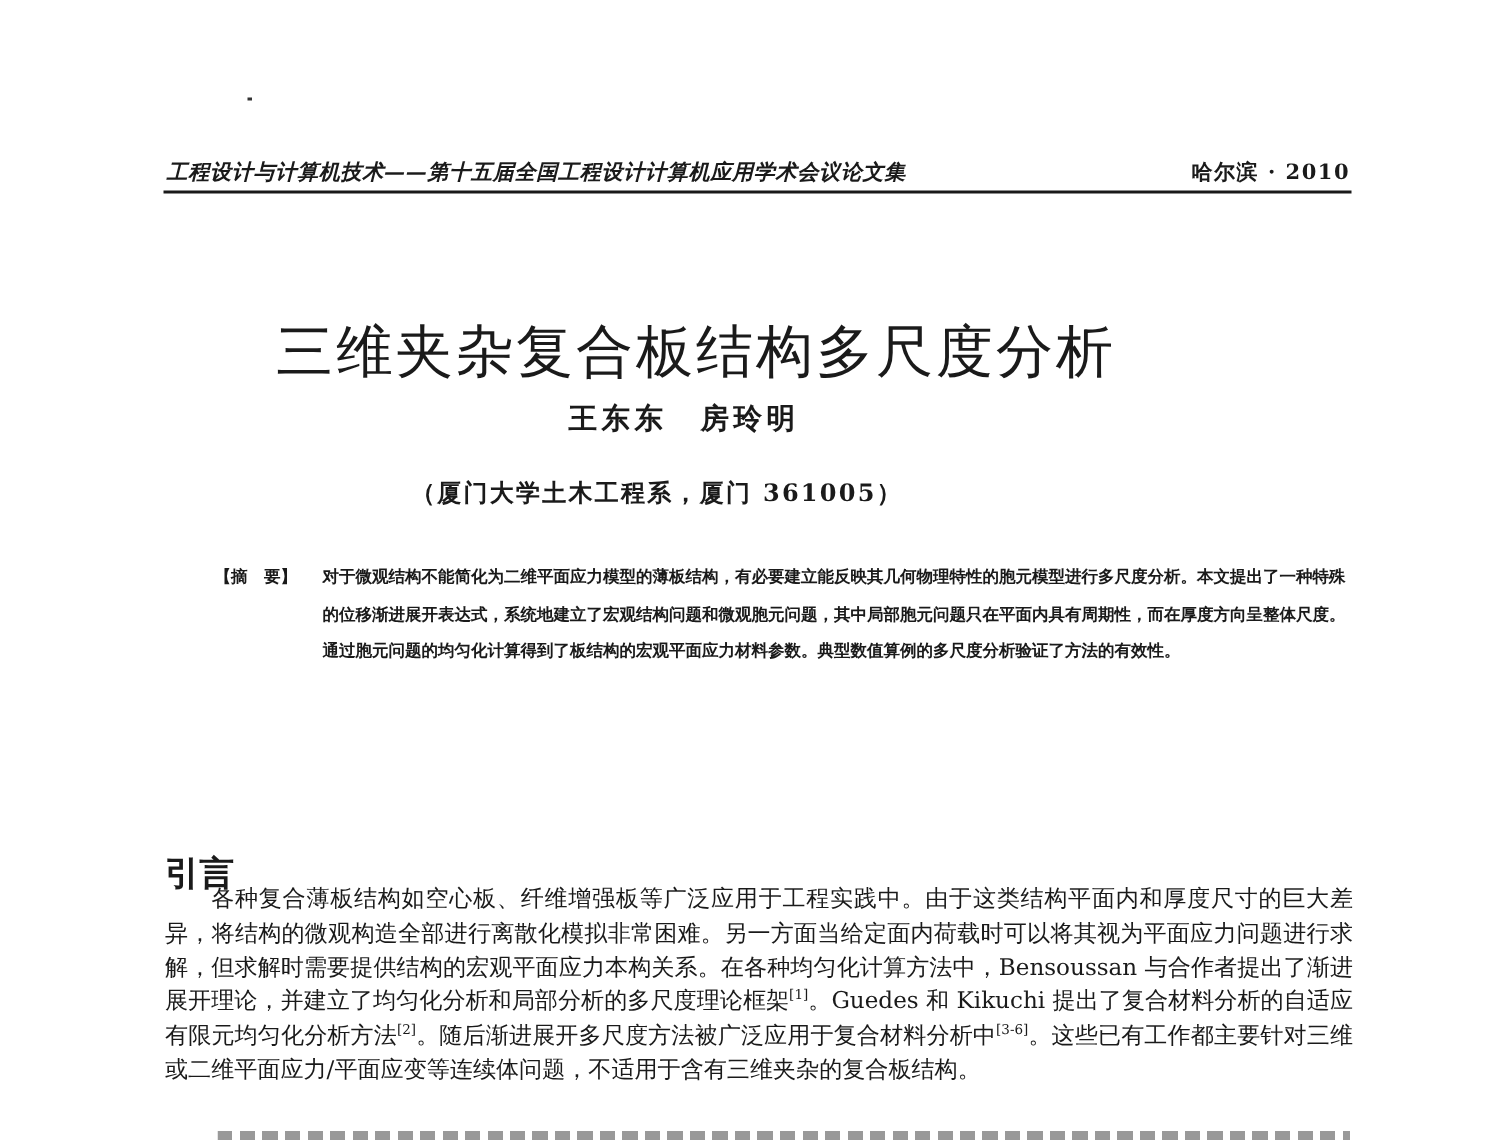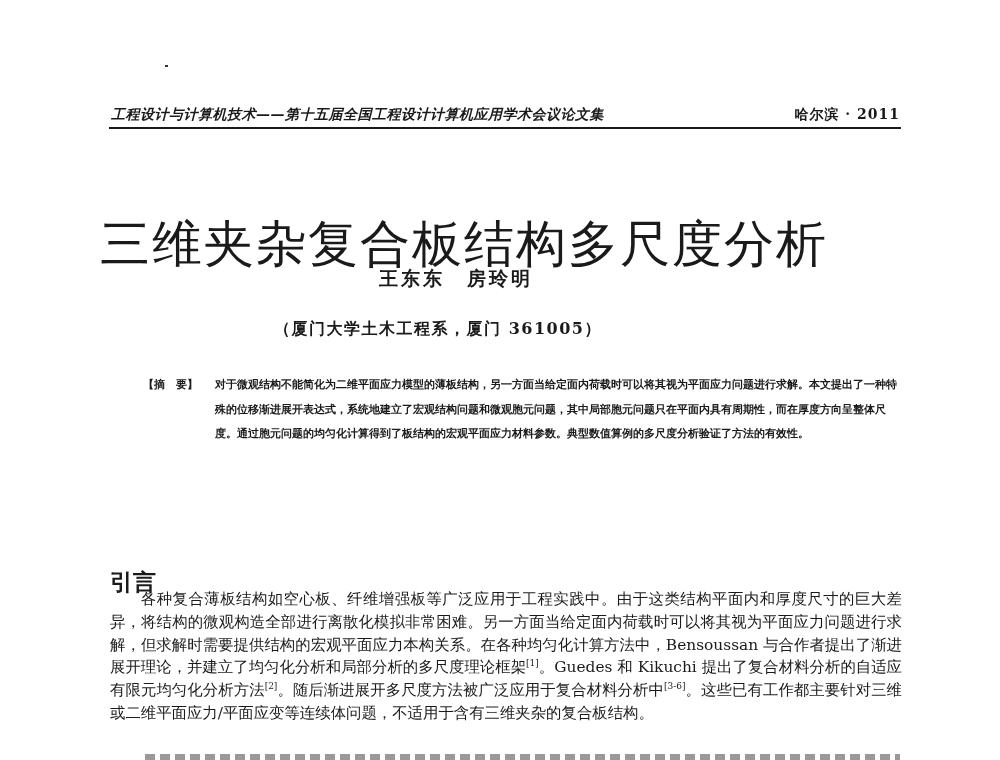--- a/index.html
+++ b/index.html
@@ -13,21 +13,21 @@
   .running-header {
     position: absolute; left: 111px; top: 104px; width: 789px; height: 22px;
     display: flex; justify-content: space-between; align-items: center;
     font-size: 14px; font-weight: bold; font-style: italic; letter-spacing: 0.5px;
   }
   .running-header .right { font-style: normal; letter-spacing: 1px; }
   .header-rule { position: absolute; left: 109px; top: 127px; width: 792px; height: 2px; background: #1a1a1a; }
   .title {
     position: absolute; left: 0; width: 928px; top: 186px; text-align: center;
     font-family: Liberation Sans, sans-serif;
-    font-size: 50px; letter-spacing: 2px; font-weight: normal; line-height: 48px;
+    font-size: 38px; letter-spacing: 2px; font-weight: normal; line-height: 48px;
   }
   .authors {
     position: absolute; left: 0; width: 912px; top: 266px; text-align: center;
     font-size: 19px; letter-spacing: 3px; font-weight: bold;
   }
   .affiliation {
     position: absolute; left: 0; width: 876px; top: 319px; text-align: center;
     font-size: 16px; letter-spacing: 1.5px; font-weight: bold;
   }
   .abstract { position: absolute; left: 143px; top: 373px; width: 760px; font-size: 11px; font-weight: bold; line-height: 24.5px; }
@@ -48,32 +48,32 @@
   .cut-line { position: absolute; left: 145px; top: 754px; width: 755px; height: 6px; overflow: hidden; }
   .cut-line span { display: block; height: 6px; background: repeating-linear-gradient(90deg, #555 0 10px, transparent 10px 15px); opacity: 0.6; }
 </style>
 </head>
 <body>
 
 <div class="speck"></div>
 
 <div class="running-header">
   <span class="left">工程设计与计算机技术——第十五届全国工程设计计算机应用学术会议论文集</span>
-  <span class="right">哈尔滨 · 2011</span>
+  <span class="right">哈尔滨 · 2010</span>
 </div>
 <div class="header-rule"></div>
 
 <h1 class="title">三维夹杂复合板结构多尺度分析</h1>
 <div class="authors">王东东　房玲明</div>
 <div class="affiliation">（厦门大学土木工程系，厦门 361005）</div>
 
 <div class="abstract">
   <div class="row">
     <span class="label">【摘　要】</span>
-    <span class="text">对于微观结构不能简化为二维平面应力模型的薄板结构，另一方面当给定面内荷载时可以将其视为平面应力问题进行求解。本文提出了一种特殊的位移渐进展开表达式，系统地建立了宏观结构问题和微观胞元问题，其中局部胞元问题只在平面内具有周期性，而在厚度方向呈整体尺度。通过胞元问题的均匀化计算得到了板结构的宏观平面应力材料参数。典型数值算例的多尺度分析验证了方法的有效性。</span>
+    <span class="text">对于微观结构不能简化为二维平面应力模型的薄板结构，有必要建立能反映其几何物理特性的胞元模型进行多尺度分析。本文提出了一种特殊的位移渐进展开表达式，系统地建立了宏观结构问题和微观胞元问题，其中局部胞元问题只在平面内具有周期性，而在厚度方向呈整体尺度。通过胞元问题的均匀化计算得到了板结构的宏观平面应力材料参数。典型数值算例的多尺度分析验证了方法的有效性。</span>
   </div>
 </div>
 
 <h2 class="section-heading">引言</h2>
 
 <div class="body-text">
   <p><span>各种复合薄板结构如空心板、纤维增强板等广泛应用于工程实践中。由于这类结构平面内和厚度尺寸的巨大差异，将结构的微观构造全部进行离散化模拟非常困难。另一方面当给定面内荷载时可以将其视为平面应力问题进行求解，但求解时需要提供结构的宏观平面应力本构关系。在各种均匀化计算方法中，Bensoussan 与合作者提出了渐进展开理论，并建立了均匀化分析和局部分析的多尺度理论框架</span><sup>[1]</sup><span>。Guedes 和 Kikuchi 提出了复合材料分析的自适应有限元均匀化分析方法</span><sup>[2]</sup><span>。随后渐进展开多尺度方法被广泛应用于复合材料分析中</span><sup>[3-6]</sup><span>。这些已有工作都主要针对三维或二维平面应力/平面应变等连续体问题，不适用于含有三维夹杂的复合板结构。</span></p>
 </div>
 
 <div class="cut-line">

